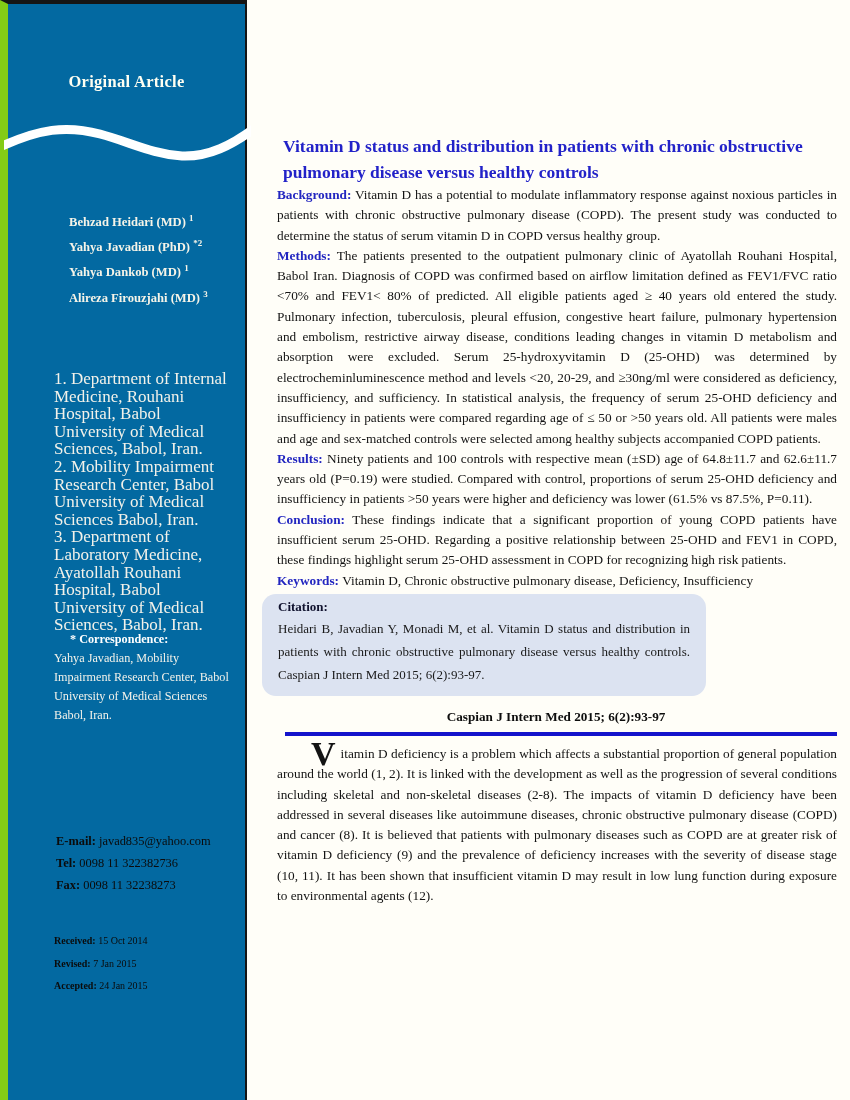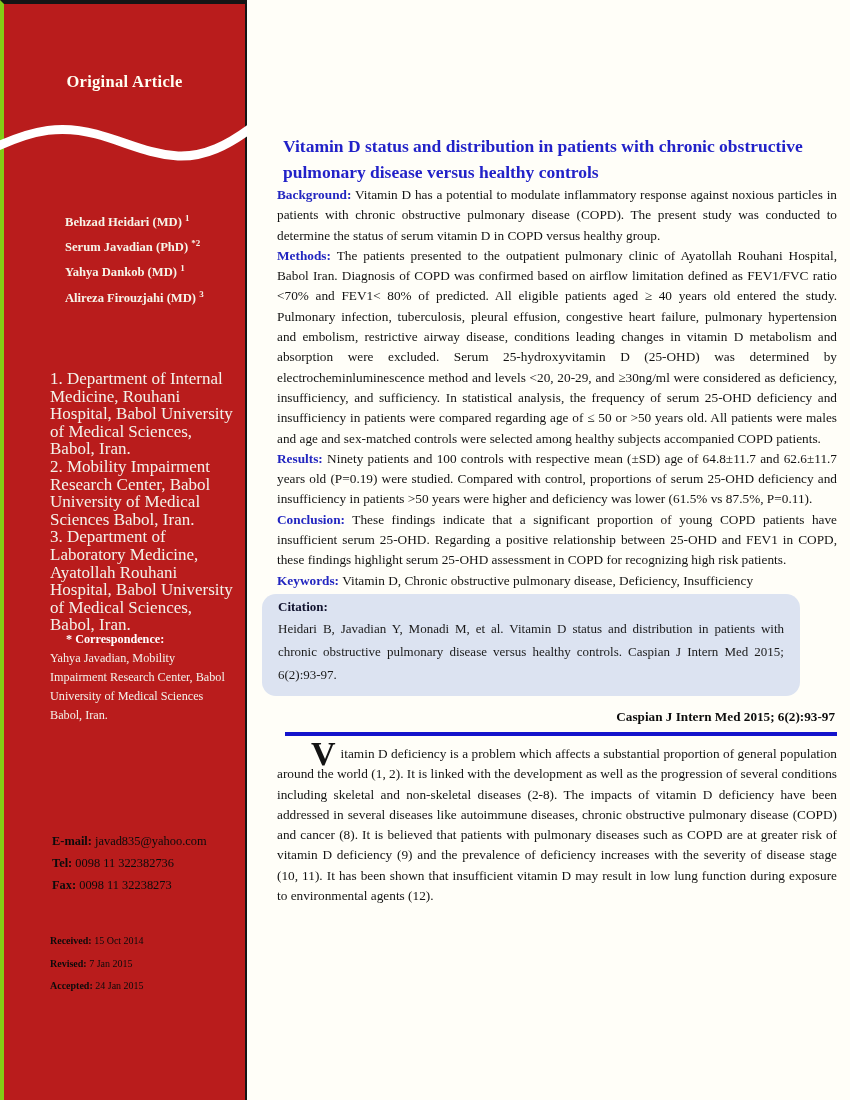--- a/index.html
+++ b/index.html
@@ -6,23 +6,23 @@
   body{
     width:850px;height:1100px;position:relative;
     background:#fffef8;
     font-family:"Liberation Serif","DejaVu Serif",serif;
     color:#111;
     overflow:hidden;
   }
   
   .sidebar{
     position:absolute;left:0;top:0;width:247px;height:1100px;
-    background:#b91c1c;
+    background:#0369a1;
     border-top:4px solid #151515;
-    border-left:4px solid #84cc16;
+    border-left:8px solid #84cc16;
     border-right:2px solid #151515;
     box-sizing:border-box;
   }
   .wave{position:absolute;left:-4px;top:108px;width:247px;height:62px;}
   .badge{
     position:absolute;top:68px;left:0;width:100%;
     text-align:center;color:#fffff2;font-weight:bold;font-size:16.5px;
     letter-spacing:.3px;
   }
   .authors{
@@ -59,32 +59,32 @@
   .abstract-head{
     margin:30px 0 4px 0;
     color:#2226c0;font-weight:bold;font-size:14.8px;
   }
   .para{
     margin:0;text-align:justify;
     font-size:13.3px;line-height:20.3px;color:#131313;
   }
   .sec-label{font-weight:bold;color:#2226c0;}
   .citation-box{
-    margin:3px 0 0 -15px;width:538px;box-sizing:border-box;
+    margin:3px 0 0 -15px;width:444px;box-sizing:border-box;
     background:#dce3f1;border-radius:14px;
     padding:5px 16px 10px 16px;
   }
   .citation-box .c-label{
     font-weight:bold;color:#10122e;font-size:13px;
   }
   .citation-box .c-text{
     font-size:13px;line-height:23px;color:#1a1a1a;text-align:justify;margin-top:2px;
   }
   .journal-ref{
-    margin:13px 2px 0 0;text-align:right;
+    margin:13px 2px 0 0;text-align:center;
     font-weight:bold;font-size:13.2px;color:#0d0d0d;
   }
   .rule{
     margin:7px 0 0 8px;width:552px;height:4px;background:#1414cc;
   }
   .intro{
     margin:8px 0 0 0;text-align:justify;
     font-size:13.3px;line-height:20.3px;color:#131313;
   }
   .dropcap{
@@ -99,21 +99,21 @@
 
 <div class="sidebar">
   <div class="badge">Original Article</div>
 
   <svg class="wave" viewBox="0 0 247 62" preserveAspectRatio="none">
     <path d="M -4 35 C 35 17, 62 13, 96 22 C 126 30, 148 42, 178 44 C 205 45, 228 33, 251 16" fill="none" stroke="#ffffff" stroke-width="9" stroke-linecap="round"></path>
   </svg>
 
   <div class="authors">
     <div><span>Behzad Heidari (MD)</span> <sup>1</sup></div>
-    <div><span>Serum Javadian (PhD)</span> <sup>*2</sup></div>
+    <div><span>Yahya Javadian (PhD)</span> <sup>*2</sup></div>
     <div><span>Yahya Dankob (MD)</span> <sup>1</sup></div>
     <div><span>Alireza Firouzjahi (MD)</span> <sup>3</sup></div>
   </div>
 
   <div class="affils">
     <div>1. Department of Internal Medicine, Rouhani Hospital, Babol University of Medical Sciences, Babol, Iran.</div>
     <div>2. Mobility Impairment Research Center, Babol University of Medical Sciences Babol, Iran.</div>
     <div>3. Department of Laboratory Medicine, Ayatollah Rouhani Hospital, Babol University of Medical Sciences, Babol, Iran.</div>
   </div>
 

